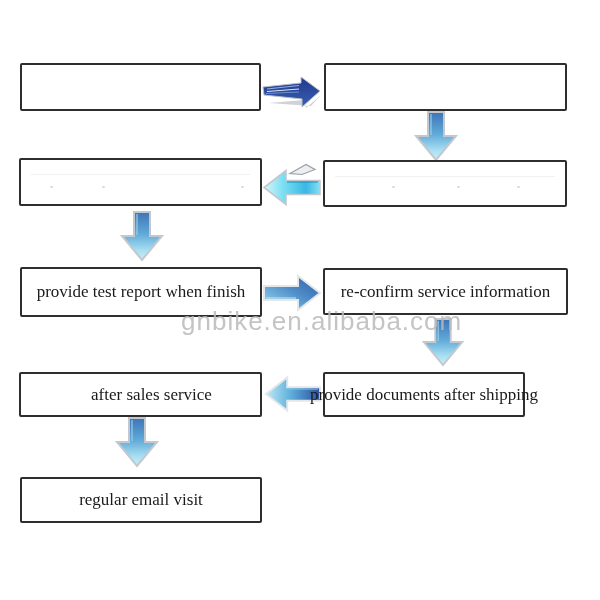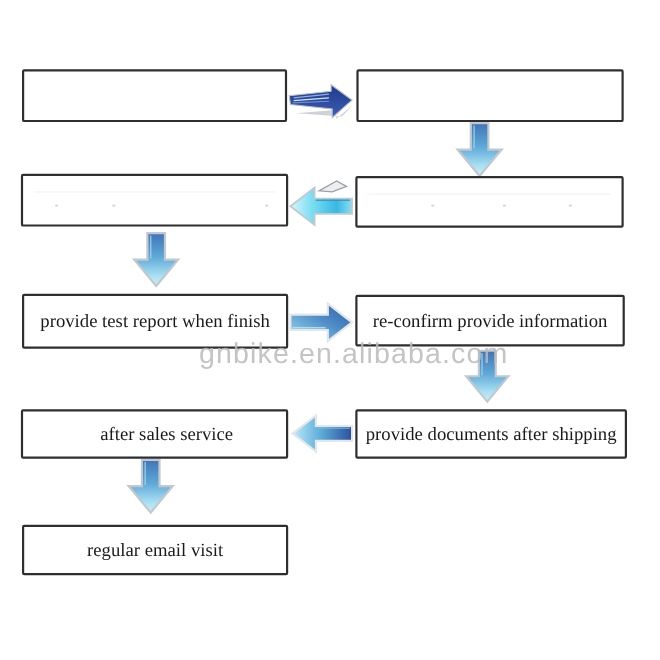--- a/index.html
+++ b/index.html
@@ -15,21 +15,21 @@
   }
   .node .lbl{position:relative;z-index:4;white-space:nowrap;}
   
   .n-r1l{left:20px;top:63px;width:241px;height:48px;}
   .n-r1r{left:324px;top:63px;width:243px;height:48px;}
   .n-r2l{left:19px;top:158px;width:243px;height:48px;}
   .n-r2r{left:323px;top:160px;width:244px;height:47px;}
   .n-r3l{left:20px;top:267px;width:242px;height:50px;}
   .n-r3r{left:323px;top:268px;width:245px;height:47px;}
   .n-r4l{left:19px;top:372px;width:243px;height:45px;padding-left:22px;}
-  .n-r4r{left:323px;top:372px;width:247px;height:45px;}
+  .n-r4r{left:323px;top:372px;width:202px;height:45px;}
   .n-r5l{left:20px;top:477px;width:242px;height:46px;justify-content:center;}
   
   .ghost-line{position:absolute;left:4%;right:4%;top:32%;height:1px;background:rgba(120,120,130,0.10);}
   .speck{position:absolute;width:3px;height:2px;background:rgba(110,110,125,0.28);border-radius:50%;}
   
   .arrow{position:absolute;z-index:1;}
   .a-r1{left:261px;top:76px;width:62px;height:36px;}
   .a-d1{left:412px;top:110px;width:48px;height:52px;}
   .a-l2{left:260px;top:161px;width:64px;height:49px;}
   .a-d2{left:118px;top:209px;width:48px;height:54px;}
@@ -143,21 +143,21 @@
   </div>
 
   <div class="arrow a-r3">
     <svg viewBox="0 0 60 40">
       <path d="M2 13 L36 13 L36 3 L58 20 L36 37 L36 27 L2 27 Z" fill="url(#gRight)" stroke="#e4e7ea" stroke-width="2"></path>
       <path d="M4 25 L34 25" stroke="#bfe6f4" stroke-width="1.4" fill="none" opacity="0.8"></path>
     </svg>
   </div>
 
   <div class="node n-r3r">
-    <span class="lbl">re-confirm provide information</span>
+    <span class="lbl">re-confirm service information</span>
   </div>
 
   <div class="watermark">gnbike.en.alibaba.com</div>
 
   <div class="arrow a-d3">
     <svg viewBox="0 0 48 52">
       <path d="M16 2 L32 2 L32 26 L44 26 L24 50 L4 26 L16 26 Z" fill="url(#gDown)" stroke="#c2c8ce" stroke-width="2"></path>
       <path d="M19 4 L19 25" stroke="#9fd2ec" stroke-width="1.4" fill="none" opacity="0.8"></path>
     </svg>
   </div>

